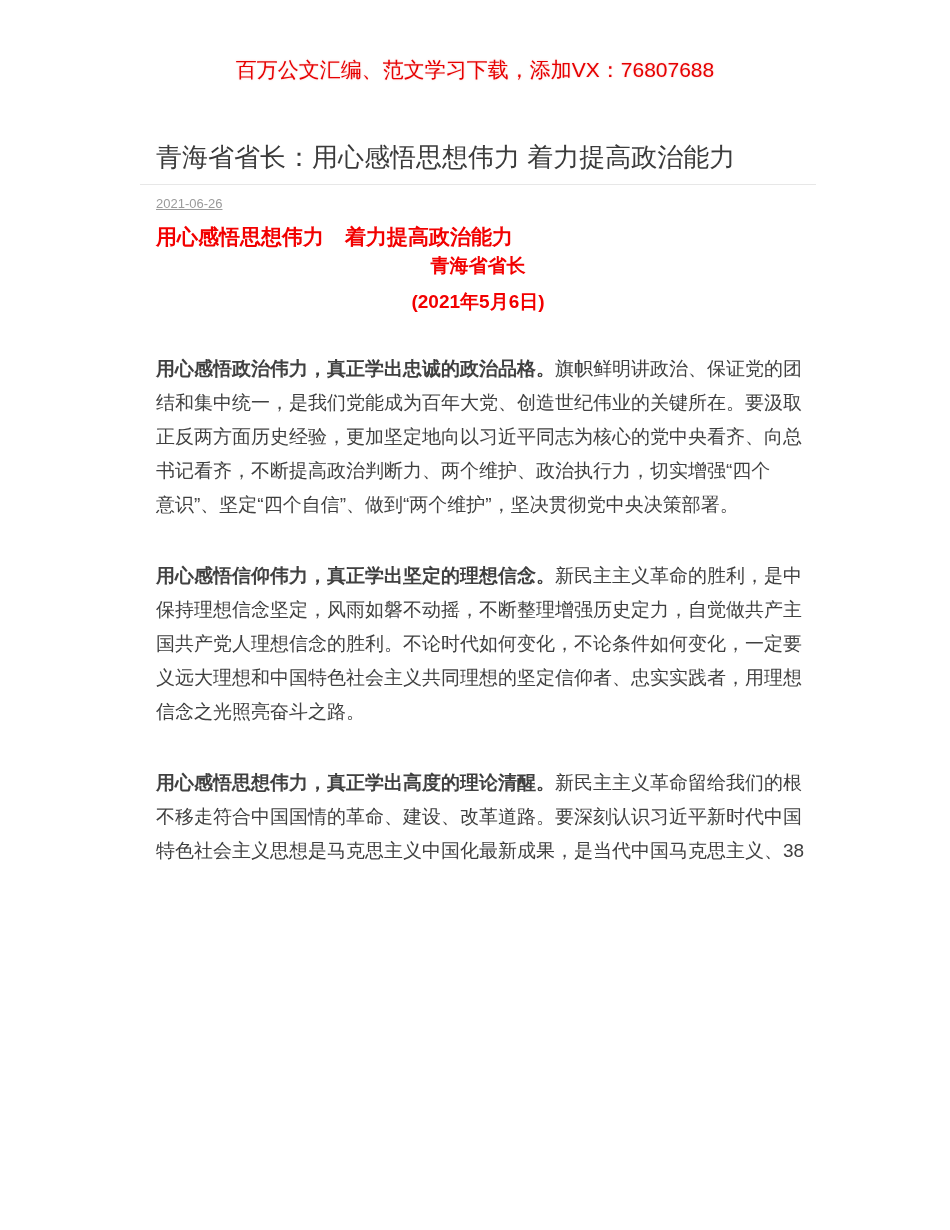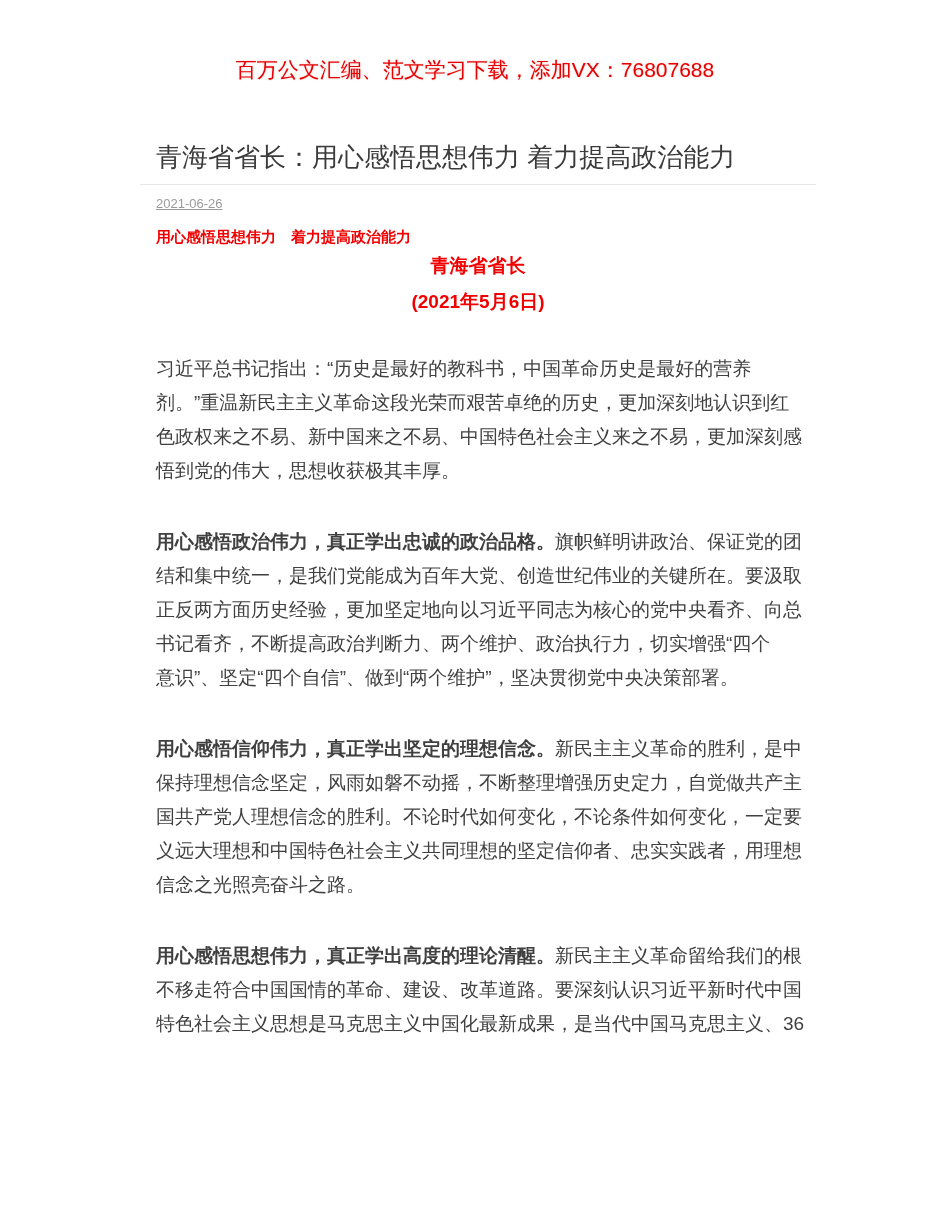--- a/index.html
+++ b/index.html
@@ -44,21 +44,21 @@
     margin-top: 7px;
     padding: 0 16px;
     font-size: 13px;
     line-height: 22px;
     color: #9a9a9a;
     text-decoration: underline;
   }
   .doc-heading {
     margin-top: 10px;
     padding: 0 16px;
-    font-size: 15px;
+    font-size: 21px;
     line-height: 24px;
     font-weight: 700;
     color: #f20000;
     white-space: pre;
   }
   .doc-center {
     margin-top: 5px;
     text-align: center;
     font-size: 19px;
     line-height: 24px;
@@ -93,39 +93,33 @@
   <div class="date">2021-06-26</div>
 
   <div class="doc-heading">用心感悟思想伟力　着力提高政治能力</div>
 
   <div class="doc-center">青海省省长</div>
 
   <div class="doc-center doc-date2">(2021年5月6日)</div>
 
   <div class="article-body">
       <div class="para">
-        <div class="line"><span>习近平总书记指出：“历史是最好的教科书，中国革命历史是最好的营养</span></div>
-        <div class="line"><span>剂。”重温新民主主义革命这段光荣而艰苦卓绝的历史，更加深刻地认识到红</span></div>
-        <div class="line"><span>色政权来之不易、新中国来之不易、中国特色社会主义来之不易，更加深刻感</span></div>
-        <div class="line"><span>悟到党的伟大，思想收获极其丰厚。</span></div>
-      </div>
-      <div class="para">
         <div class="line"><span class="bold-lead">用心感悟政治伟力，真正学出忠诚的政治品格。</span><span>旗帜鲜明讲政治、保证党的团</span></div>
         <div class="line"><span>结和集中统一，是我们党能成为百年大党、创造世纪伟业的关键所在。要汲取</span></div>
         <div class="line"><span>正反两方面历史经验，更加坚定地向以习近平同志为核心的党中央看齐、向总</span></div>
         <div class="line"><span>书记看齐，不断提高政治判断力、两个维护、政治执行力，切实增强“四个</span></div>
         <div class="line"><span>意识”、坚定“四个自信”、做到“两个维护”，坚决贯彻党中央决策部署。</span></div>
       </div>
       <div class="para">
         <div class="line"><span class="bold-lead">用心感悟信仰伟力，真正学出坚定的理想信念。</span><span>新民主主义革命的胜利，是中</span></div>
         <div class="line"><span>保持理想信念坚定，风雨如磐不动摇，不断整理增强历史定力，自觉做共产主</span></div>
         <div class="line"><span>国共产党人理想信念的胜利。不论时代如何变化，不论条件如何变化，一定要</span></div>
         <div class="line"><span>义远大理想和中国特色社会主义共同理想的坚定信仰者、忠实实践者，用理想</span></div>
         <div class="line"><span>信念之光照亮奋斗之路。</span></div>
       </div>
       <div class="para">
         <div class="line"><span class="bold-lead">用心感悟思想伟力，真正学出高度的理论清醒。</span><span>新民主主义革命留给我们的根</span></div>
         <div class="line"><span>不移走符合中国国情的革命、建设、改革道路。要深刻认识习近平新时代中国</span></div>
-        <div class="line"><span>特色社会主义思想是马克思主义中国化最新成果，是当代中国马克思主义、36</span></div>
+        <div class="line"><span>特色社会主义思想是马克思主义中国化最新成果，是当代中国马克思主义、38</span></div>
       </div>
     </div>
 
 </div>
 
 </body></html>

